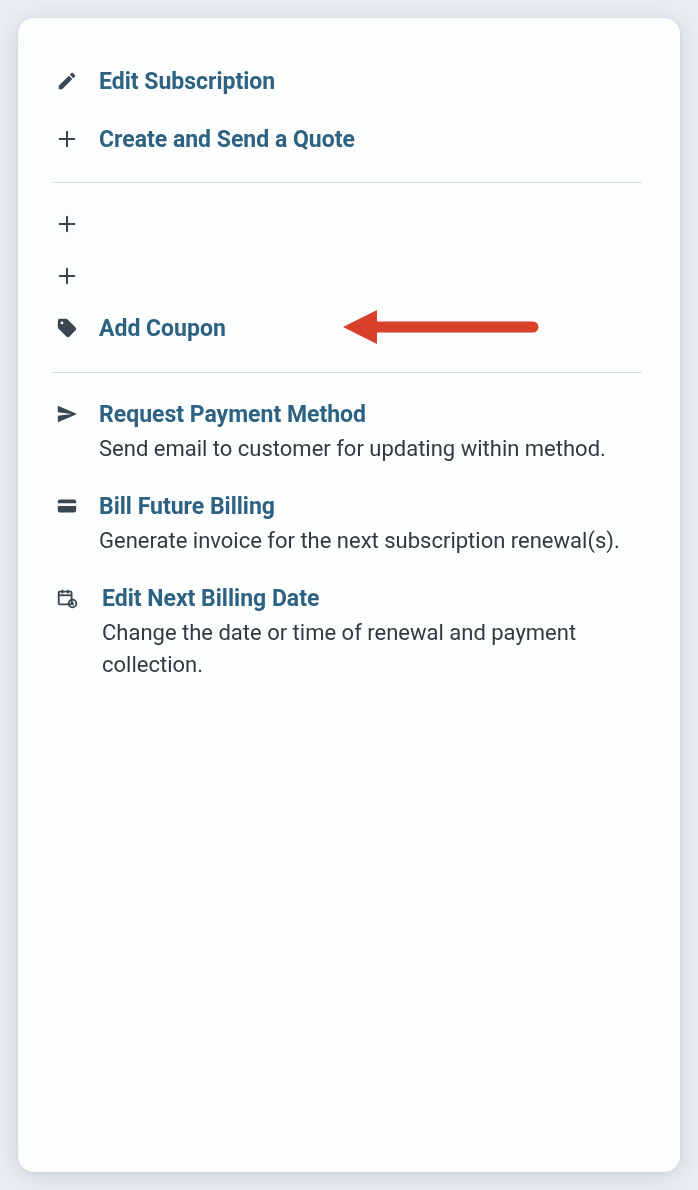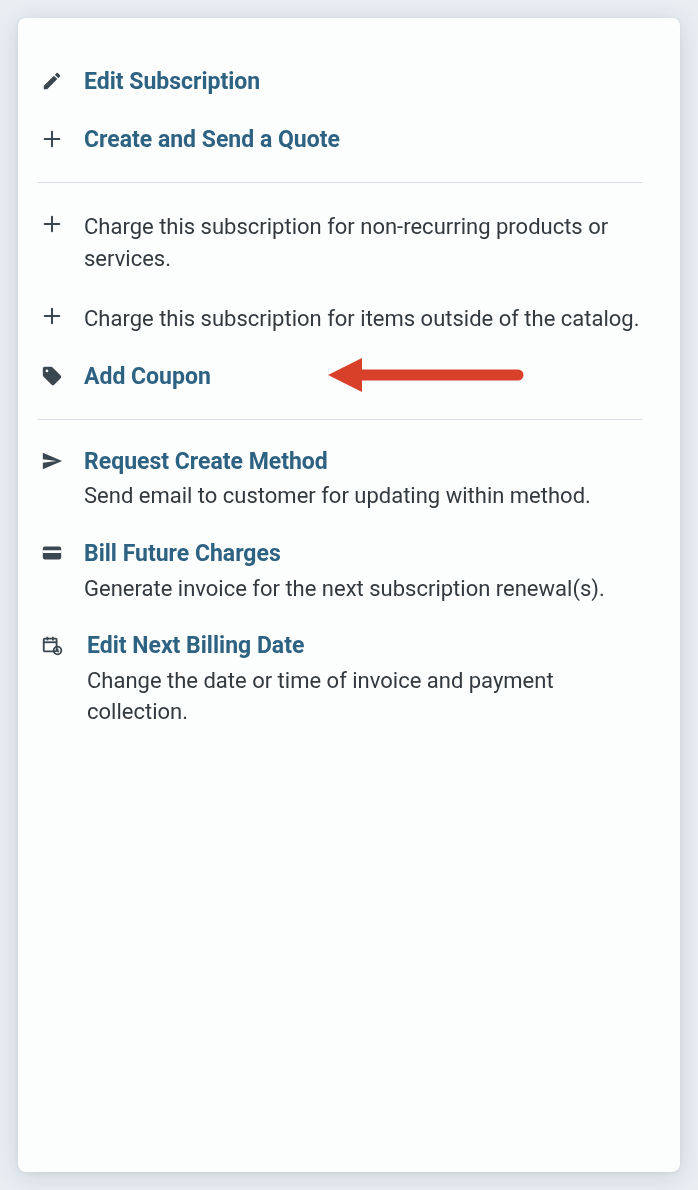--- a/index.html
+++ b/index.html
@@ -10,23 +10,23 @@
     body {
       font-family: -apple-system, BlinkMacSystemFont, "Segoe UI", Roboto, "Helvetica Neue", Arial, sans-serif;
       background: #e8eef2;
       width: 698px;
       height: 1190px;
       padding: 18px;
       position: relative;
     }
     .card {
       background: #fcfdfd;
-      border-radius: 8px;
+      border-radius: 16px;
       box-shadow: 0 4px 24px rgba(50, 70, 90, 0.15), 0 1px 4px rgba(50,70,90,0.08);
-      padding: 48px 38px 48px 20px;
+      padding: 48px 38px 48px 35px;
       width: 100%;
       height: 100%;
       overflow: hidden;
     }
     .action-row {
       display: flex;
       align-items: flex-start;
       gap: 18px;
       margin-bottom: 26px;
       cursor: pointer;
@@ -104,32 +104,30 @@
     </div>
     <hr class="divider">
     <div class="action-row">
       <div class="icon-col">
         <svg viewBox="0 0 24 24" stroke="currentColor" stroke-width="2.2" fill="none" stroke-linecap="round">
           <line x1="12" y1="4" x2="12" y2="20"></line>
           <line x1="4" y1="12" x2="20" y2="12"></line>
         </svg>
       </div>
       <div class="text-col">
-        <div class="action-desc">Charge this subscription for non-recurring products or services.</div>
       </div>
     </div>
     <div class="action-row">
       <div class="icon-col">
         <svg viewBox="0 0 24 24" stroke="currentColor" stroke-width="2.2" fill="none" stroke-linecap="round">
           <line x1="12" y1="4" x2="12" y2="20"></line>
           <line x1="4" y1="12" x2="20" y2="12"></line>
         </svg>
       </div>
       <div class="text-col">
-        <div class="action-desc">Charge this subscription for items outside of the catalog.</div>
       </div>
     </div>
     <div class="action-row">
       <div class="icon-col">
         <svg viewBox="0 0 24 24" fill="currentColor">
           <path d="M21.41 11.58l-9-9A2 2 0 0 0 11 2H4a2 2 0 0 0-2 2v7a2 2 0 0 0 .59 1.41l9 9a2 2 0 0 0 2.83 0l7-7a2 2 0 0 0-.01-2.83zM6.5 8A1.5 1.5 0 1 1 8 6.5 1.5 1.5 0 0 1 6.5 8z"></path>
         </svg>
       </div>
       <div class="text-col">
         <div class="action-title">Add Coupon</div>
@@ -145,46 +143,46 @@
   </svg></div>
     </div>
     <hr class="divider">
     <div class="action-row">
       <div class="icon-col">
         <svg viewBox="0 0 24 24" fill="currentColor">
           <path d="M2 21l21-9L2 3v7l15 2-15 2v7z"></path>
         </svg>
       </div>
       <div class="text-col">
-        <div class="action-title">Request Create Method</div>
+        <div class="action-title">Request Payment Method</div>
         <div class="action-desc">Send email to customer for updating within method.</div>
       </div>
     </div>
     <div class="action-row">
       <div class="icon-col">
         <svg viewBox="0 0 24 24" fill="currentColor">
           <rect x="2" y="5" width="20" height="14" rx="2"></rect>
           <rect x="2" y="9" width="20" height="3" fill="#fcfdfd"></rect>
         </svg>
       </div>
       <div class="text-col">
-        <div class="action-title">Bill Future Charges</div>
+        <div class="action-title">Bill Future Billing</div>
         <div class="action-desc">Generate invoice for the next subscription renewal(s).</div>
       </div>
     </div>
     <div class="action-row">
       <div class="icon-col">
         <svg viewBox="0 0 24 24" fill="none" stroke="currentColor" stroke-width="2">
           <rect x="3" y="5" width="14" height="14" rx="1"></rect>
           <line x1="3" y1="9" x2="17" y2="9"></line>
           <line x1="7" y1="3" x2="7" y2="7"></line>
           <line x1="13" y1="3" x2="13" y2="7"></line>
           <circle cx="18" cy="18" r="4.2"></circle>
           <line x1="18" y1="16" x2="18" y2="18.5"></line>
           <line x1="18" y1="18.5" x2="19.5" y2="19.5"></line>
         </svg>
       </div>
       <div class="text-col">
         <div class="action-title">Edit Next Billing Date</div>
-        <div class="action-desc">Change the date or time of invoice and payment collection.</div>
+        <div class="action-desc">Change the date or time of renewal and payment collection.</div>
       </div>
     </div>
   </div>
 
 </body></html>

